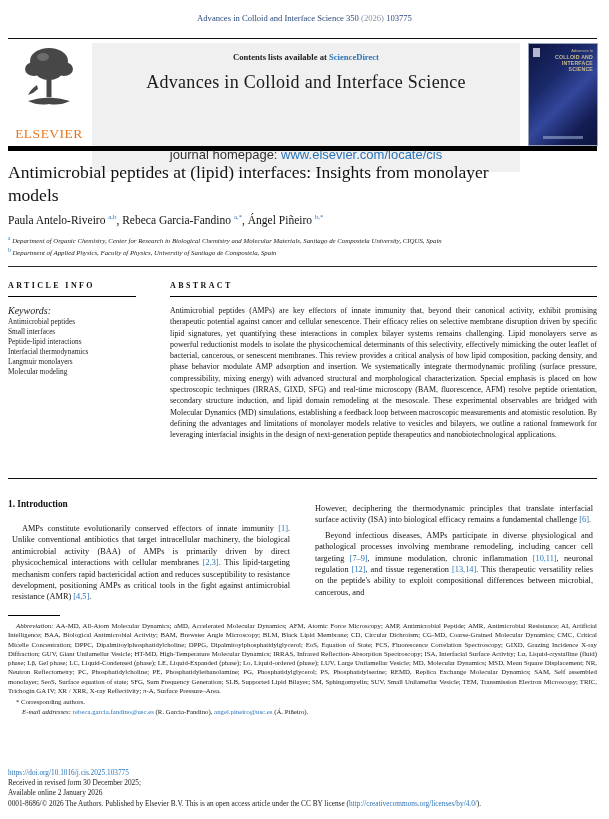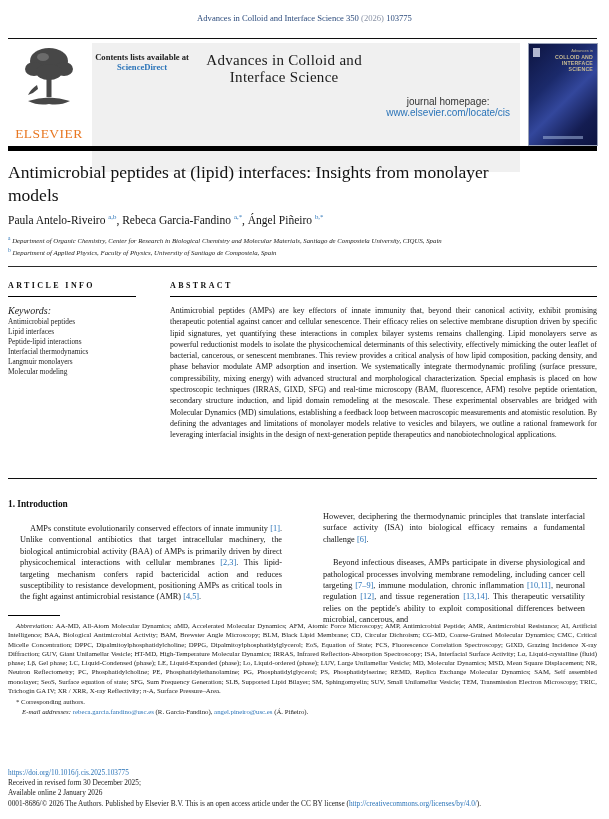--- a/index.html
+++ b/index.html
@@ -14,25 +14,25 @@
   .running-head .yr{color:#8a93a6;}
   .hr1{position:absolute;top:38px;left:8px;width:589px;height:1.3px;background:#101010;}
   .hr2{position:absolute;top:146px;left:8px;width:589px;height:4.6px;background:#000;}
 
   .logo-block{position:absolute;top:45px;left:8px;width:82px;height:100px;text-align:center;}
   .logo-block svg{display:block;margin:0 auto;}
   .elsevier-word{font-family:"Liberation Serif",serif;font-size:13.5px;letter-spacing:.5px;
                  color:#e87722;margin-top:17px;}
 
   .banner-box{position:absolute;top:43px;left:92px;width:428px;height:129px;background:#f0f0f0;
-              display:flex;flex-direction:row;justify-content:space-between;
+              display:flex;flex-direction:column;justify-content:space-between;
               text-align:center;padding:9px 0 10px 0;box-sizing:border-box;}
   .contents-line{font-size:8.6px;font-weight:bold;color:#222;}
-  .journal-title{font-size:15px;color:#1a1a1a;letter-spacing:.3px;}
-  .homepage-line{font-family:"Liberation Sans",sans-serif;font-size:10px;color:#333;margin-top:44px;}
+  .journal-title{font-size:18px;color:#1a1a1a;letter-spacing:.3px;}
+  .homepage-line{font-family:"Liberation Sans",sans-serif;font-size:13px;color:#333;margin-top:44px;}
 
   .cover{position:absolute;top:43px;left:528px;width:70px;height:103px;border:1px solid #9aa2b8;
          background:linear-gradient(135deg,#0d1440 0%,#1b2a6b 35%,#33479c 55%,#141d52 80%,#0d1440 100%);
          box-sizing:border-box;}
   .cover .mini-logo{position:absolute;top:4px;left:4px;width:7px;height:9px;background:#cfd4e6;opacity:.85;}
   .cover .cover-text{position:absolute;top:4px;right:4px;width:40px;text-align:right;
          color:#c8bb93;font-family:"Liberation Sans",sans-serif;}
   .cover .kicker{font-size:4px;margin-bottom:1px;}
   .cover .ctitle{font-size:5.2px;font-weight:bold;line-height:6px;letter-spacing:.2px;}
   .cover .foot-band{position:absolute;bottom:6px;left:14px;right:14px;height:3px;background:#9fb3d9;opacity:.55;}
@@ -56,21 +56,21 @@
   .kw-label{font-size:10px;font-style:italic;margin-bottom:1px;}
   .kw{font-size:7.3px;line-height:10px;}
   .abs-text{font-size:7.9px;line-height:11.3px;text-align:justify;color:#141414;}
   .hr4{position:absolute;top:478px;left:8px;width:589px;height:1.2px;background:#101010;}
 
   
   .intro{position:absolute;top:499px;left:8px;width:589px;display:flex;}
   .icol{width:286px;flex:0 0 286px;}
   .icol2{margin-left:17px;}
   .intro h2{font-size:9.3px;margin:0 0 14px 0;color:#111;}
-  .ipar{font-size:8.3px;line-height:11.4px;text-align:justify;margin:12px;color:#141414;}
+  .ipar{font-size:8.3px;line-height:11.4px;text-align:justify;margin:4px;color:#141414;}
   .indent{text-indent:10px;}
 
   
   .footnote{position:absolute;top:615px;left:8px;width:589px;}
   .fn-sep{width:52px;border-top:1px solid #000;margin-bottom:5px;}
   .abbrev{font-size:6.8px;line-height:9.3px;text-align:justify;color:#1a1a1a;text-indent:8px;}
   .abbrev .ital{font-style:italic;}
   .fn-corr{font-size:6.8px;line-height:9.3px;text-indent:8px;margin-top:2px;}
   .fn-mail{font-size:6.8px;line-height:9.3px;text-indent:14px;}
   .fn-mail .ital{font-style:italic;}
@@ -141,21 +141,21 @@
   </div>
 
   <div class="hr3"></div>
 
   <div class="info-grid">
     <div class="col-info">
       <div class="sec-head">ARTICLE INFO</div>
       <hr class="head-rule">
       <div class="kw-label">Keywords:</div>
       <div class="kw">Antimicrobial peptides</div>
-      <div class="kw">Lipid interfaces</div>
+      <div class="kw">Small interfaces</div>
       <div class="kw">Peptide-lipid interactions</div>
       <div class="kw">Interfacial thermodynamics</div>
       <div class="kw">Langmuir monolayers</div>
       <div class="kw">Molecular modeling</div>
     </div>
     <div class="col-abs">
       <div class="sec-head">ABSTRACT</div>
       <hr class="head-rule">
       <div class="abs-text">Antimicrobial peptides (AMPs) are key effectors of innate immunity that, beyond their canonical activity, exhibit promising therapeutic potential against cancer and cellular senescence. Their efficacy relies on selective membrane disruption driven by specific lipid signatures, yet quantifying these interactions in complex bilayer systems remains challenging. Lipid monolayers serve as powerful reductionist models to isolate the physicochemical determinants of this selectivity, effectively mimicking the outer leaflet of bacterial, cancerous, or senescent membranes. This review provides a critical analysis of how lipid composition, packing density, and phase behavior modulate AMP adsorption and insertion. We systematically integrate thermodynamic profiling (surface pressure, compressibility, mixing energy) with advanced structural and morphological characterization. Special emphasis is placed on how spectroscopic techniques (IRRAS, GIXD, SFG) and real-time microscopy (BAM, fluorescence, AFM) resolve peptide orientation, secondary structure induction, and lipid domain remodeling at the mesoscale. These experimental observables are bridged with Molecular Dynamics (MD) simulations, establishing a feedback loop between macroscopic measurements and atomistic resolution. By defining the advantages and limitations of monolayer models relative to vesicles and bilayers, we outline a rational framework for leveraging interfacial insights in the design of next-generation peptide therapeutics and nanobiotechnological applications.</div>
     </div>

